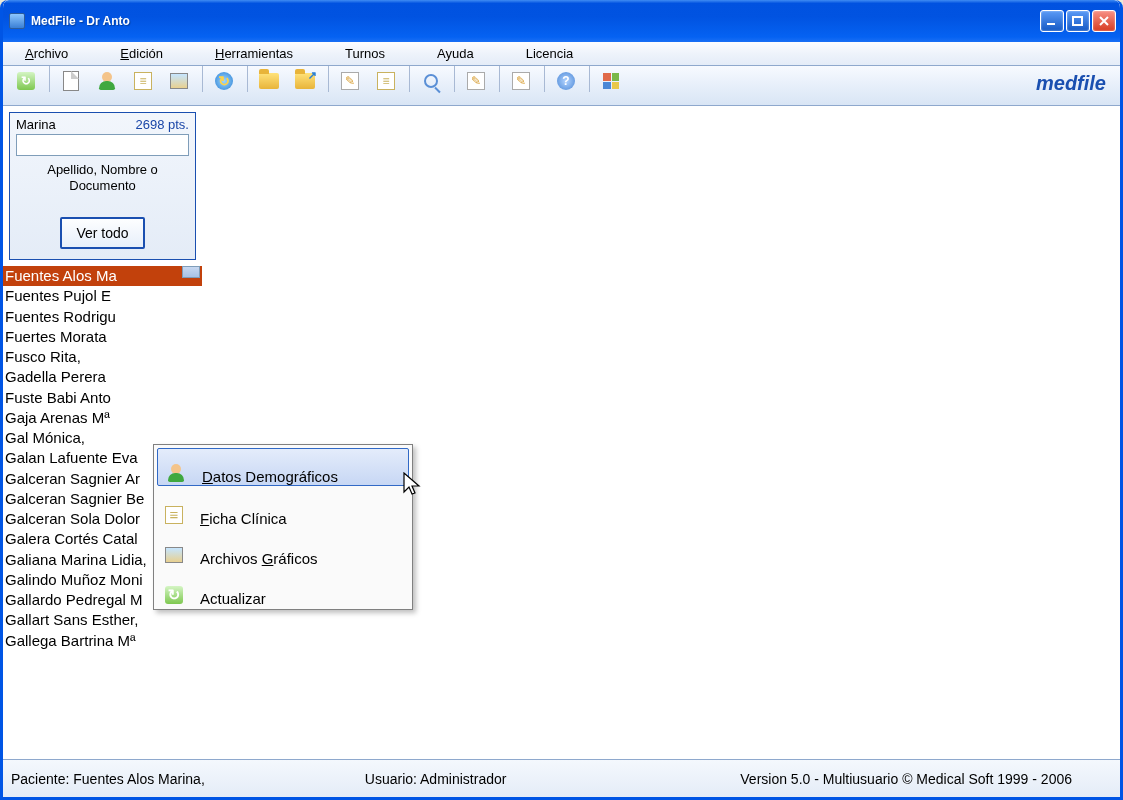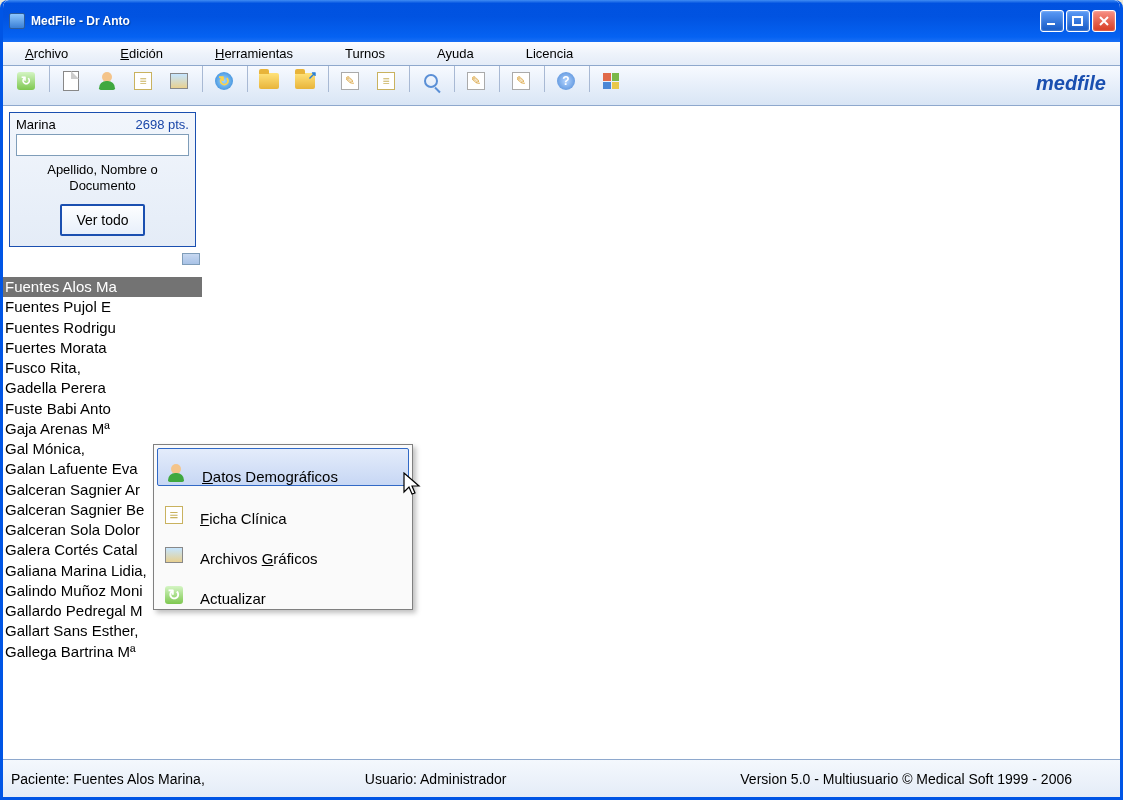--- a/index.html
+++ b/index.html
@@ -128,21 +128,21 @@
   .search-head .lbl { color:#000; }
   .search-head .cnt { color:#1a46a8; font-weight: normal;}
   .search-input {
     width: 100%; height: 22px;
     border: 1px solid #7f9db9;
     background: #fff;
     margin-bottom: 6px;
   }
   .search-sub { font-size: 13px; color:#000; line-height: 1.2; }
   .ver-todo {
-    margin-top: 11px;
+    margin-top: 24px;
     padding: 6px 14px;
     border: 2px solid #1a4fb0;
     background: linear-gradient(to bottom,#fdfeff,#e7effa);
     font-size: 14px;
     border-radius: 2px;
   }
 
   .patient-list {
     flex: 1;
     overflow: hidden;
@@ -155,23 +155,22 @@
     width: 18px; height: 12px;
     background: linear-gradient(#c7d8f1,#a8c2e6);
     border: 1px solid #7f9db9;
   }
   .p-row {
     padding: 0 2px;
     white-space: nowrap;
     overflow: hidden;
   }
   .p-row.sel {
-    background: #737373;
+    background: #c2410c;
     color: #fff;
-    margin-top: 24px;
   }
 
   .context-menu {
     position: absolute;
     left: 150px; top: 338px;
     width: 260px;
     background: #fafafa;
     border: 1px solid #808080;
     box-shadow: 3px 3px 5px rgba(0,0,0,0.25);
     padding: 2px;

